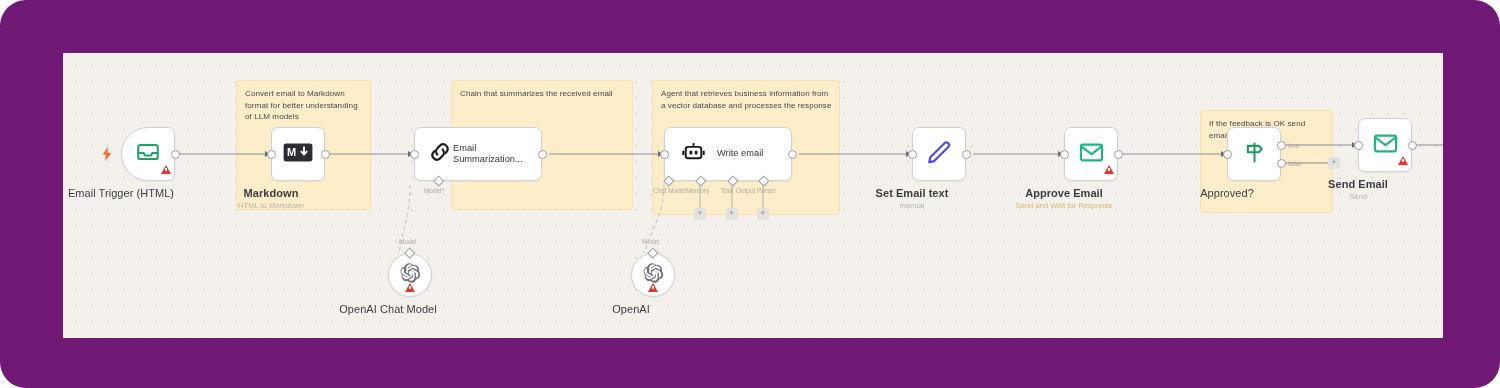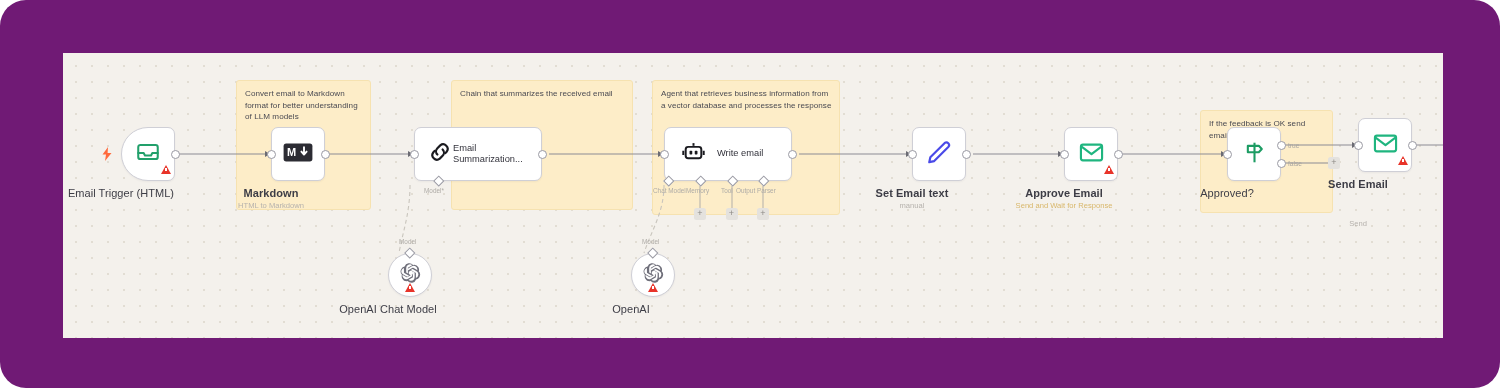--- a/index.html
+++ b/index.html
@@ -325,21 +325,21 @@
             <rect x="2.6" y="5" width="18.8" height="14" rx="1.8"></rect>
             <path d="M2.6 6.4 L12 13.4 L21.4 6.4"></path>
           </svg>
         </span>
       </div>
       <div class="warn" style="left:40px;top:38px;"></div>
       <div class="arrowin" style="left:-6px;top:23.5px;"></div>
       <div class="port" style="left:-4.5px;top:23px;"></div>
       <div class="port" style="left:50px;top:23px;"></div>
       <div class="nlabel" style="top:60px;">Send Email</div>
-      <div class="nsub" style="top:74px;margin-top:27px;">Send</div>
+      <div class="nsub" style="top:74px;">Send</div>
     </div>
 
     <div class="node" style="left:325px;top:200px;">
       <div class="nbox circle">
         <span>
           <svg width="22" height="22" viewBox="0 0 24 24">
             <path d="M21.6 10.2a5.3 5.3 0 0 0-.46-4.4 5.4 5.4 0 0 0-5.8-2.6A5.4 5.4 0 0 0 6.1 4.9a5.3 5.3 0 0 0-3.6 2.6 5.4 5.4 0 0 0 .67 6.3 5.3 5.3 0 0 0 .46 4.4 5.4 5.4 0 0 0 5.8 2.6 5.4 5.4 0 0 0 9.24-1.7 5.3 5.3 0 0 0 3.6-2.6 5.4 5.4 0 0 0-.67-6.3zM13 20.4a4 4 0 0 1-2.57-.93l.13-.07 4.27-2.46a.7.7 0 0 0 .35-.6v-6.02l1.8 1.05a.06.06 0 0 1 .04.05v4.98a4.03 4.03 0 0 1-4.02 4.01zM4.4 16.7a4 4 0 0 1-.48-2.7l.13.08 4.27 2.46a.7.7 0 0 0 .7 0l5.22-3v2.08a.07.07 0 0 1-.03.06l-4.32 2.5a4.03 4.03 0 0 1-5.5-1.47zM3.28 8.2a4 4 0 0 1 2.1-1.76v5.07a.7.7 0 0 0 .35.6l5.2 3-1.81 1.04a.07.07 0 0 1-.06 0L4.74 13.7a4.03 4.03 0 0 1-1.47-5.5zm14.83 3.44l-5.22-3.03 1.8-1.04a.07.07 0 0 1 .07 0l4.32 2.5a4.02 4.02 0 0 1-.62 7.26v-5.08a.7.7 0 0 0-.35-.6zm1.8-2.7l-.13-.08-4.26-2.48a.7.7 0 0 0-.7 0l-5.21 3V7.3a.07.07 0 0 1 .03-.06l4.32-2.49a4.02 4.02 0 0 1 5.97 4.17zM9.72 12.63L7.9 11.59a.07.07 0 0 1-.04-.05V6.56a4.02 4.02 0 0 1 6.6-3.09l-.13.07-4.27 2.46a.7.7 0 0 0-.35.6zm.98-2.12L13.02 9.2l2.33 1.34v2.68l-2.32 1.34-2.33-1.34z" fill="#6f6f7a"></path>
           </svg>
         </span>
       </div>

